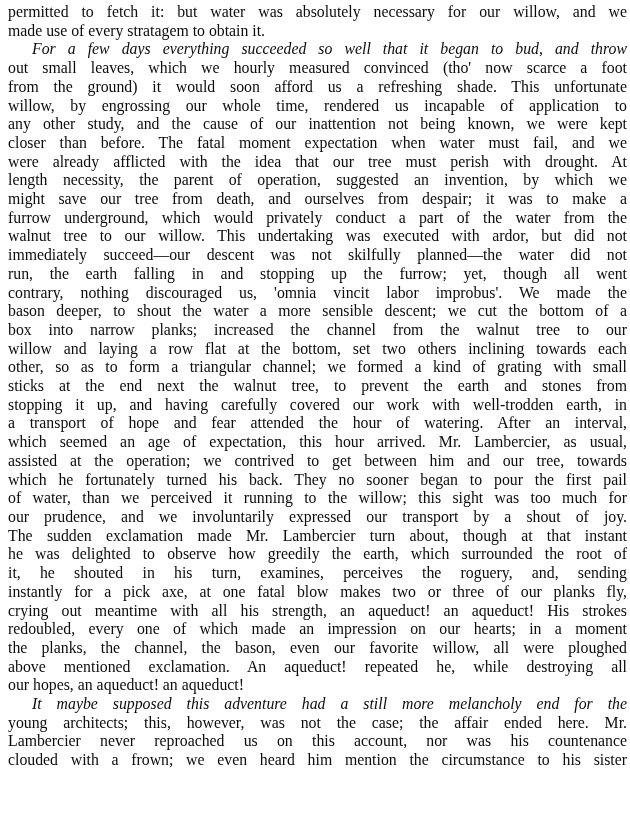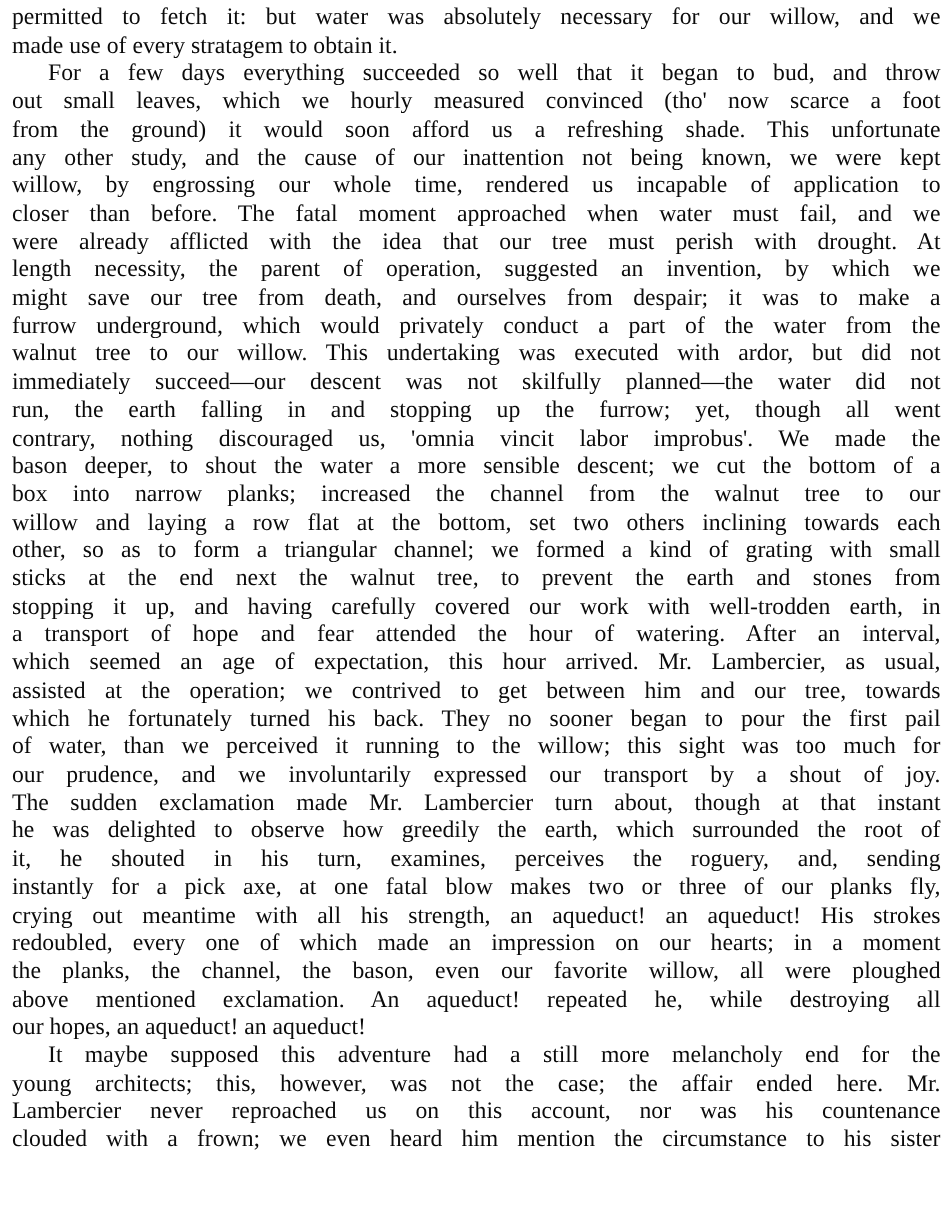--- a/index.html
+++ b/index.html
@@ -22,37 +22,38 @@
   .para { margin: 0; padding: 0; }
   .line {
     text-align: justify;
     text-align-last: justify;
   }
   .line.end {
     text-align-last: left;
   }
   .para.indent .line:first-child {
     text-indent: 24px;
+    font-style: italic;
   }
 </style>
 </head>
 <body>
 
 <div class="page" id="page" style="background: rgb(255, 255, 255); color: rgb(11, 11, 11);">
     <div class="para">
       <div class="line">permitted to fetch it: but water was absolutely necessary for our willow, and we</div>
       <div class="line end">made use of every stratagem to obtain it.</div>
     </div>
     <div class="para indent">
       <div class="line">For a few days everything succeeded so well that it began to bud, and throw</div>
       <div class="line">out small leaves, which we hourly measured convinced (tho' now scarce a foot</div>
       <div class="line">from the ground) it would soon afford us a refreshing shade. This unfortunate</div>
+      <div class="line">willow, by engrossing our whole time, rendered us incapable of application to</div>
       <div class="line">any other study, and the cause of our inattention not being known, we were kept</div>
-      <div class="line">willow, by engrossing our whole time, rendered us incapable of application to</div>
-      <div class="line">closer than before. The fatal moment approached when water must fail, and we</div>
+      <div class="line">closer than before. The fatal moment expectation when water must fail, and we</div>
       <div class="line">were already afflicted with the idea that our tree must perish with drought. At</div>
       <div class="line">length necessity, the parent of operation, suggested an invention, by which we</div>
       <div class="line">might save our tree from death, and ourselves from despair; it was to make a</div>
       <div class="line">furrow underground, which would privately conduct a part of the water from the</div>
       <div class="line">walnut tree to our willow. This undertaking was executed with ardor, but did not</div>
       <div class="line">immediately succeed—our descent was not skilfully planned—the water did not</div>
       <div class="line">run, the earth falling in and stopping up the furrow; yet, though all went</div>
       <div class="line">contrary, nothing discouraged us, 'omnia vincit labor improbus'. We made the</div>
       <div class="line">bason deeper, to shout the water a more sensible descent; we cut the bottom of a</div>
       <div class="line">box into narrow planks; increased the channel from the walnut tree to our</div>

